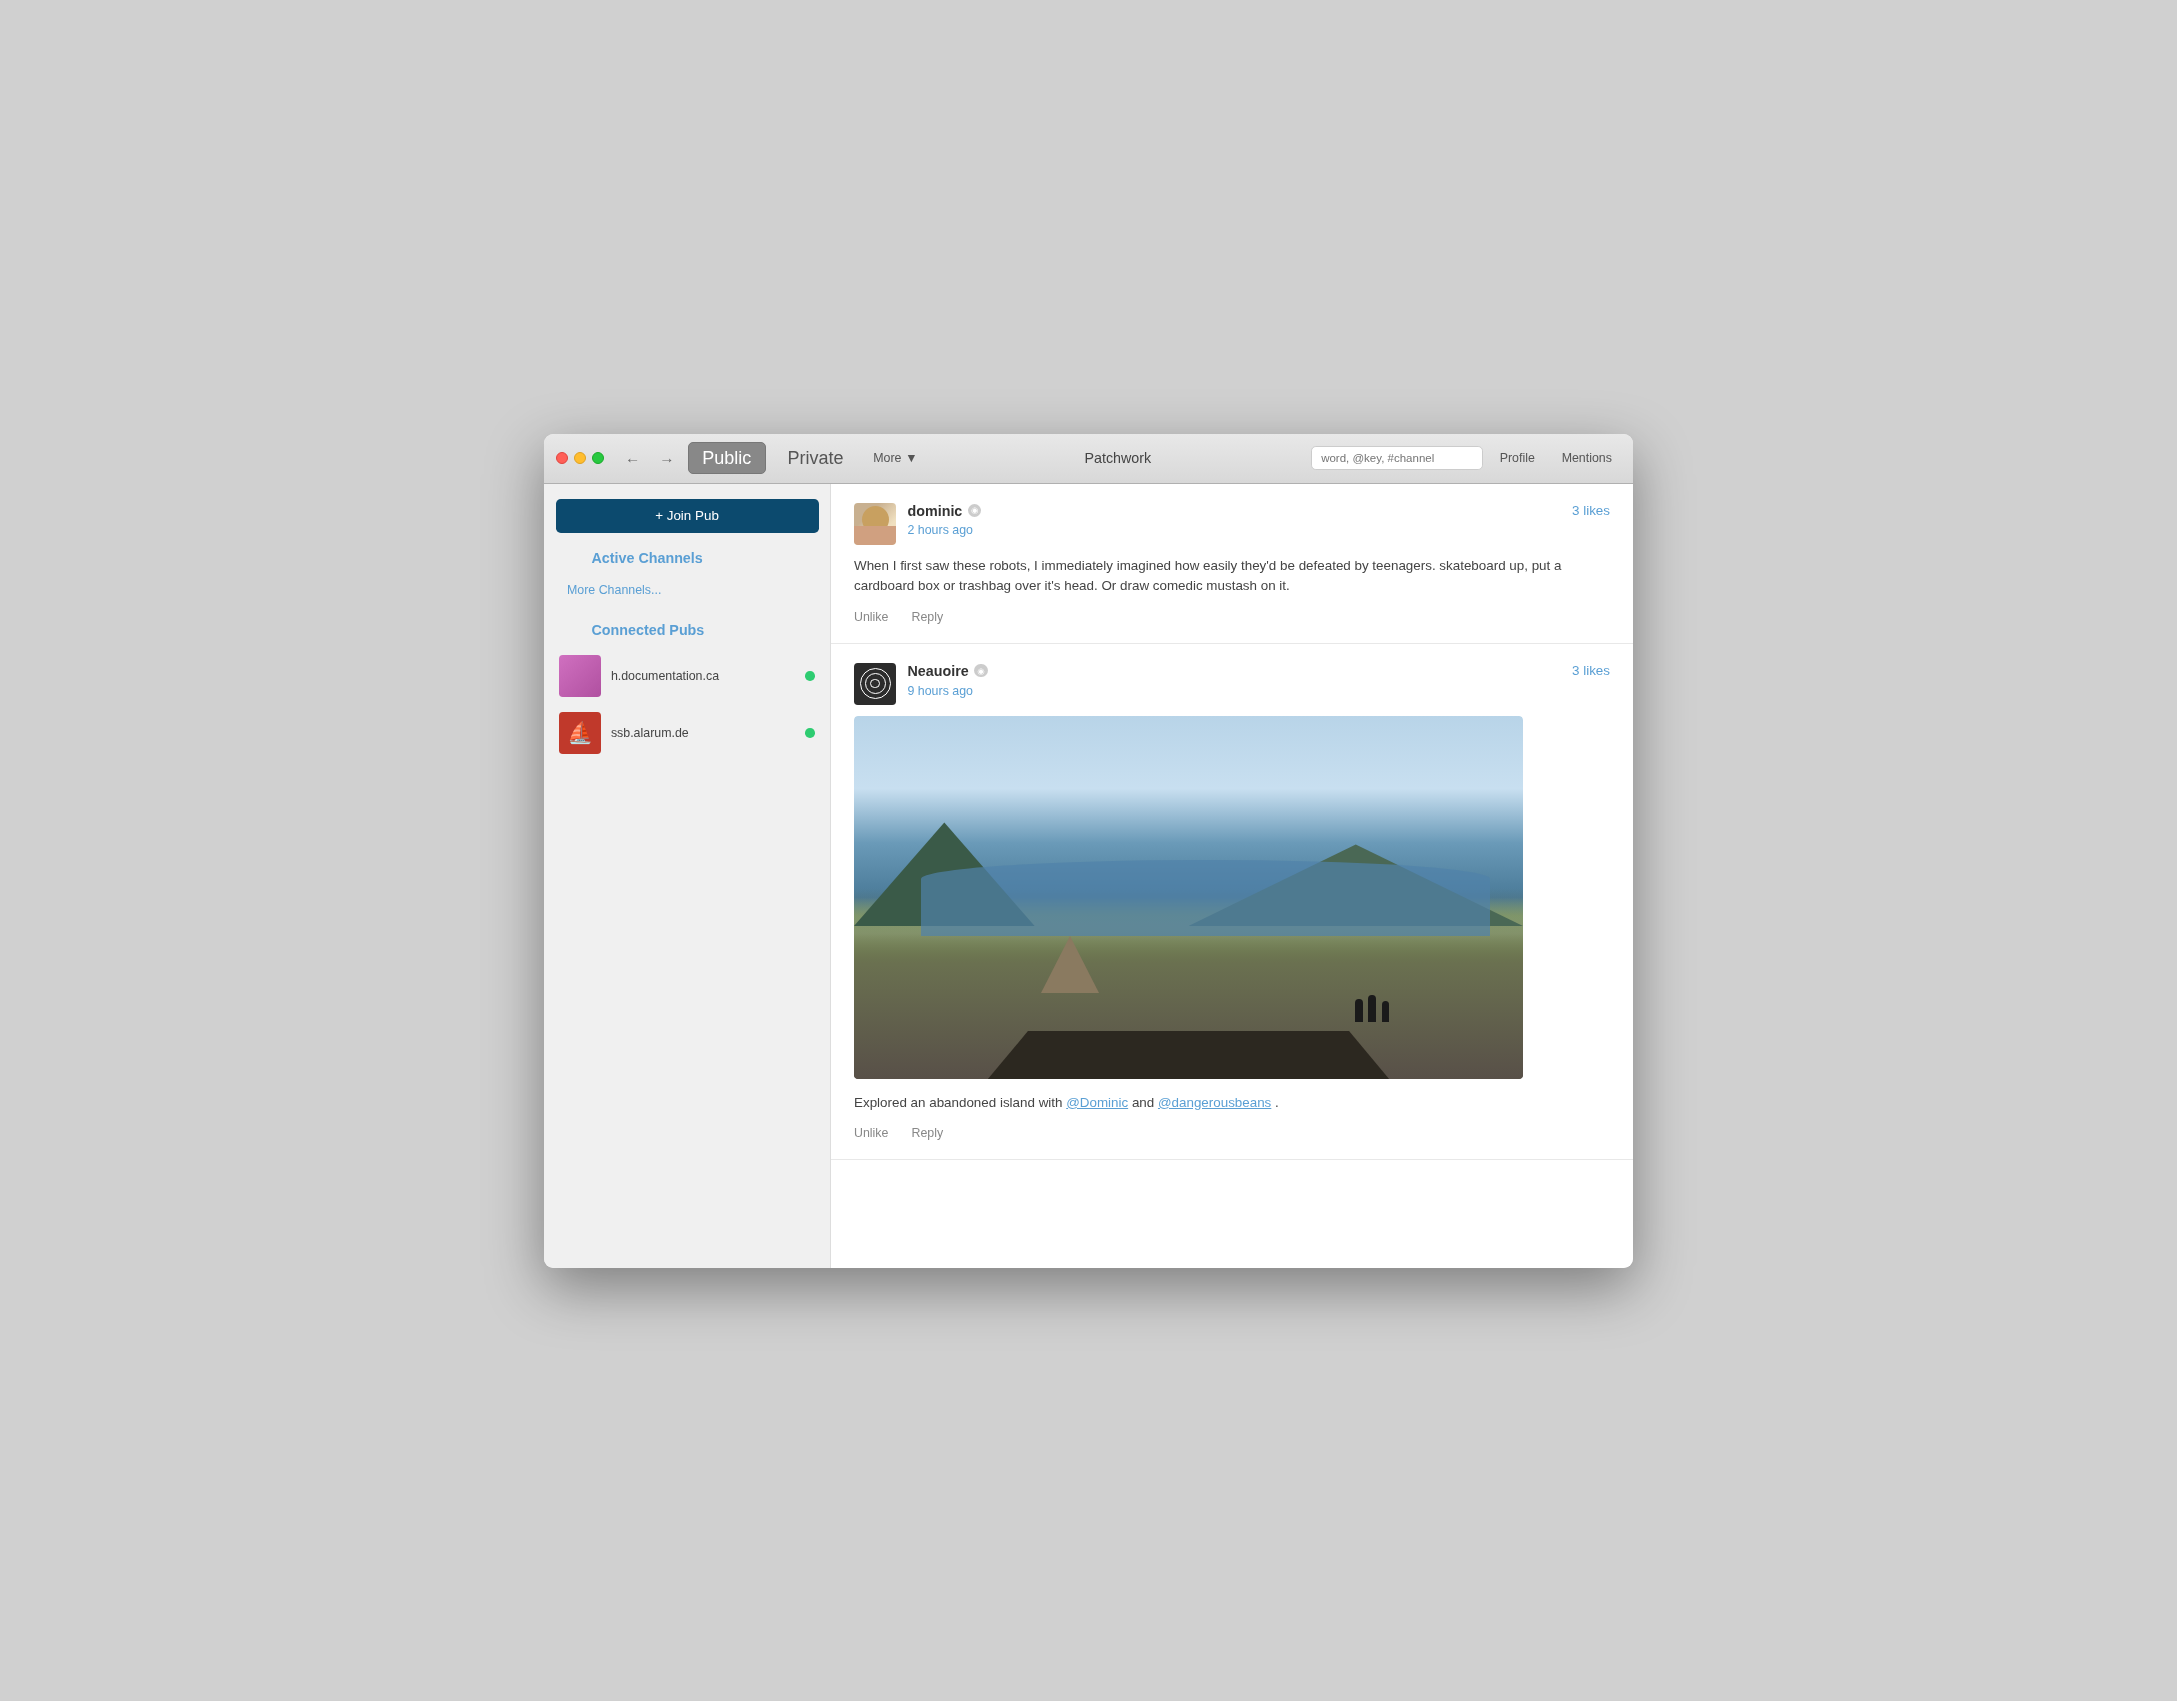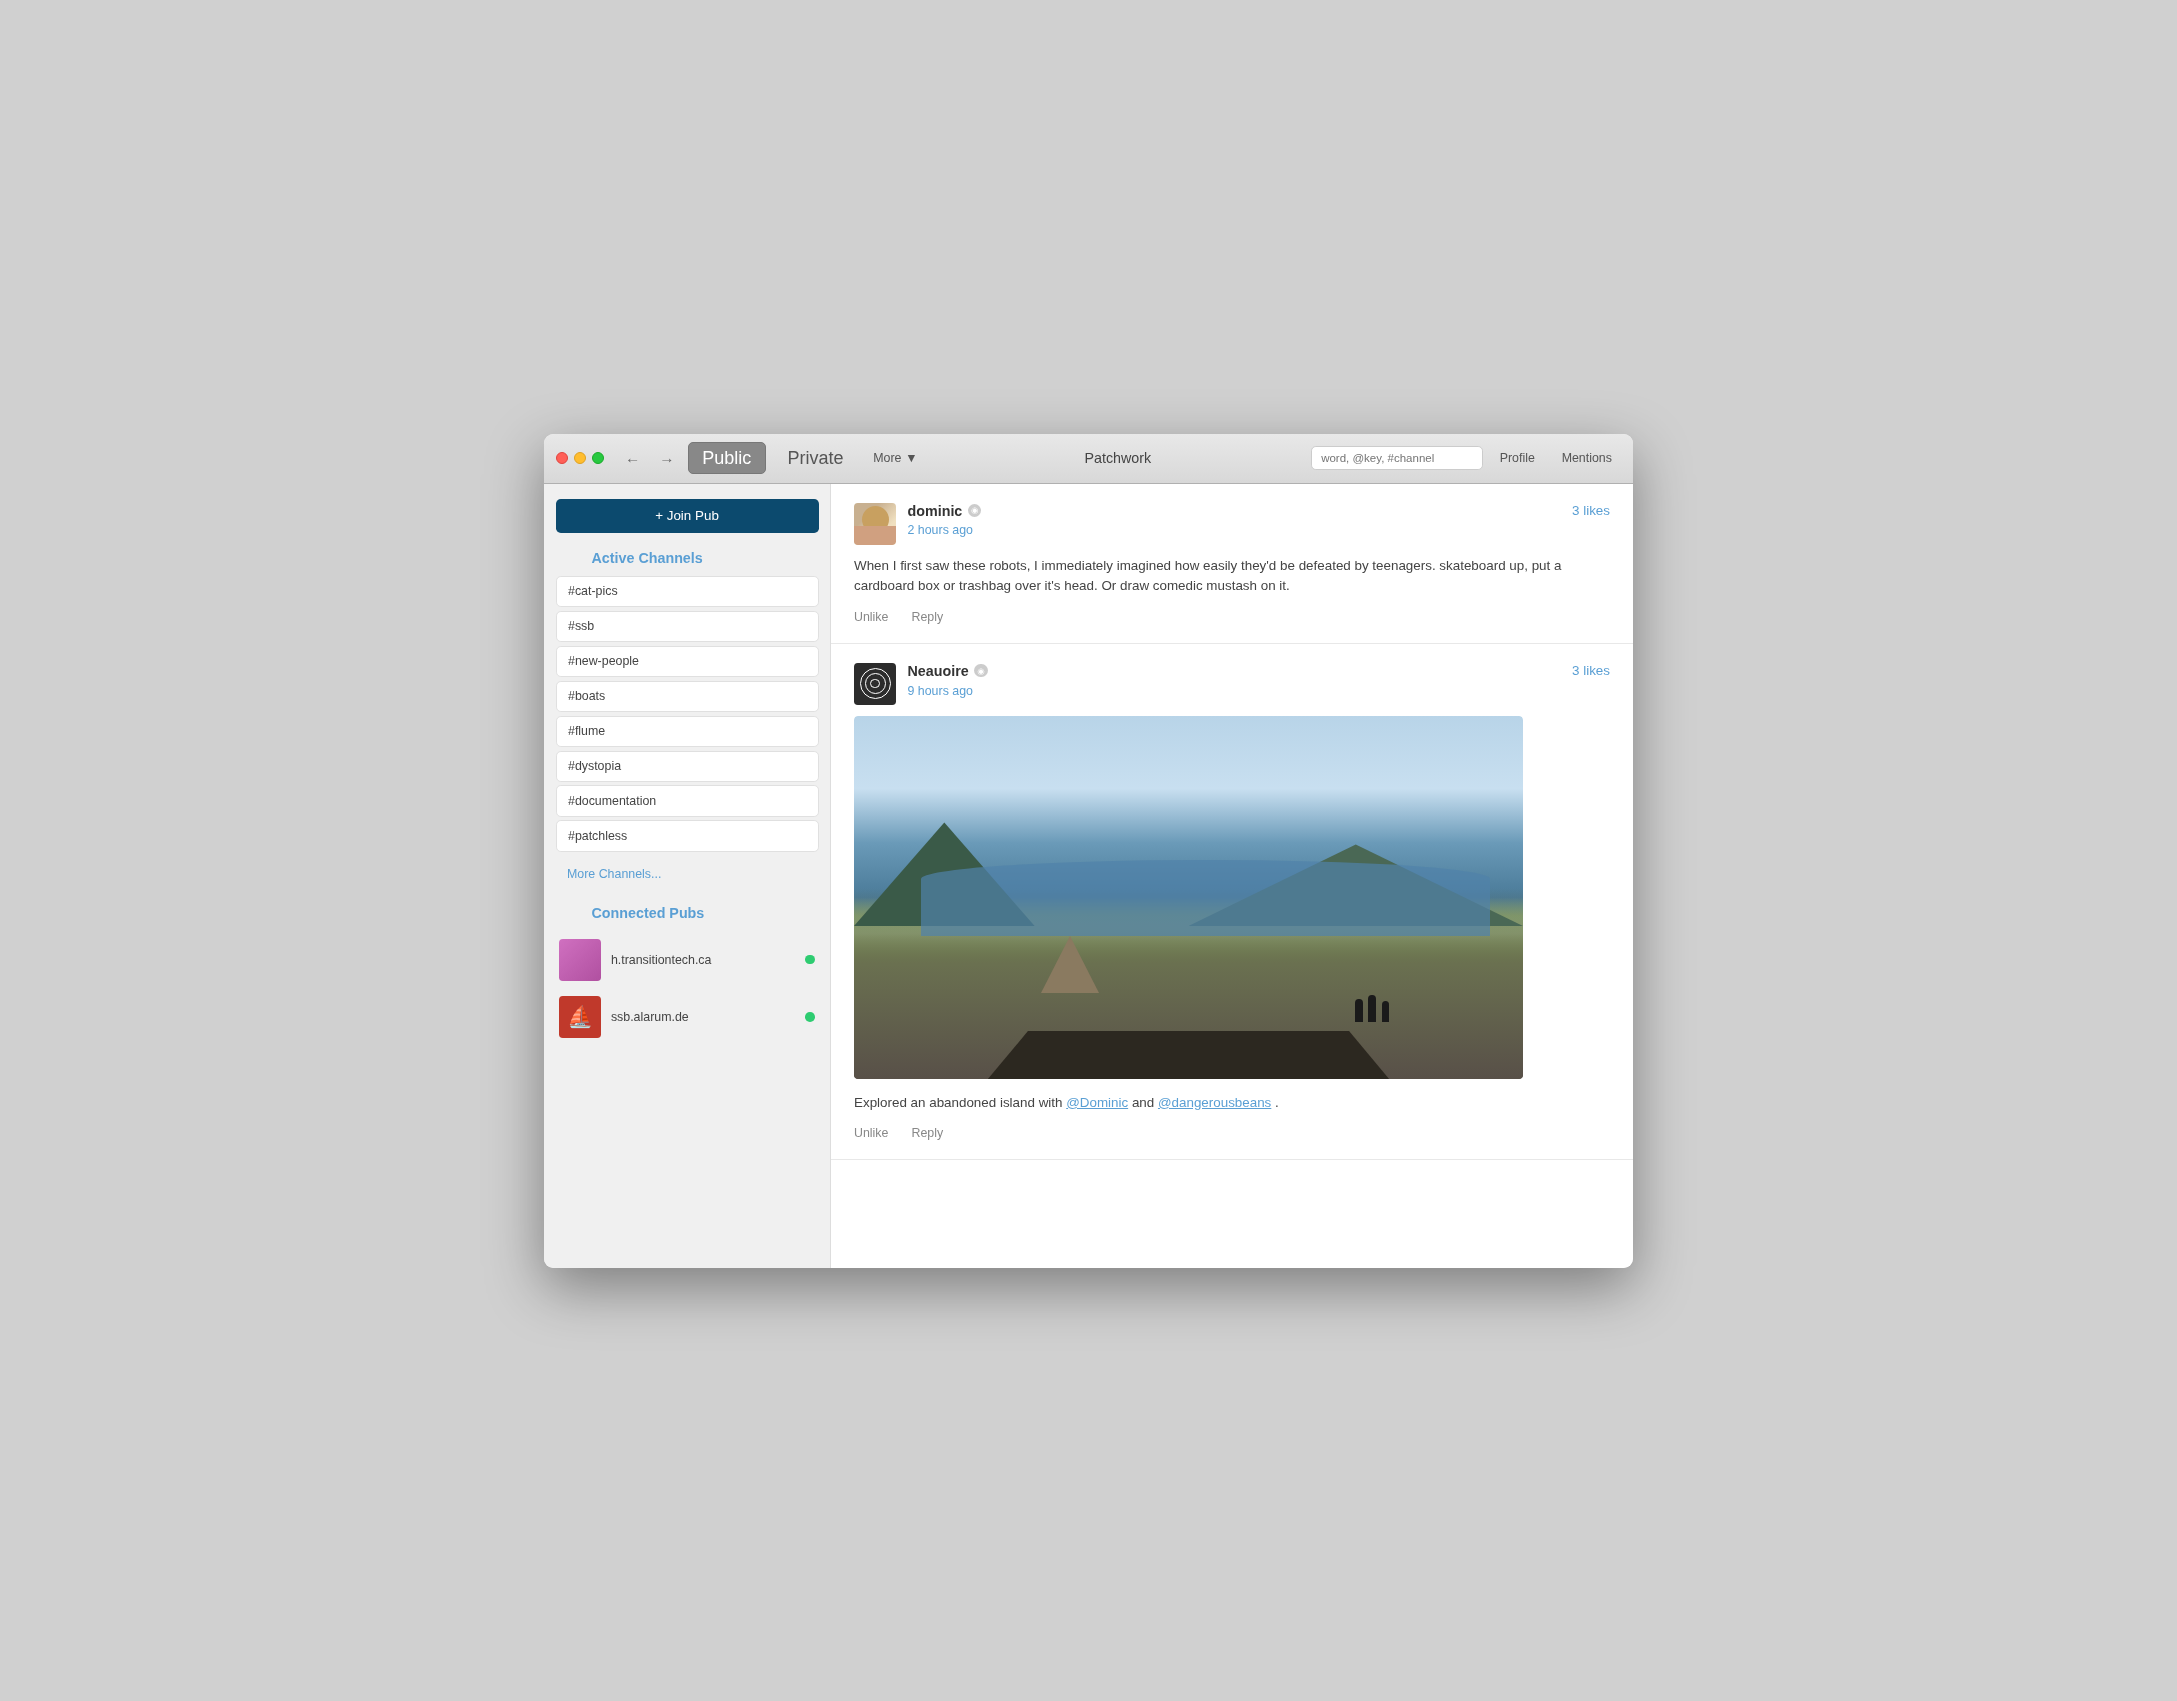--- a/index.html
+++ b/index.html
@@ -536,39 +536,29 @@
     <button class="title-action-btn">Mentions</button>
   </div>
 
   <div class="main-layout">
 
     <div class="sidebar">
 
       <button class="join-pub-btn">+ Join Pub</button>
 
       <div class="sidebar-section-title">Active Channels</div>
-      <ul class="channel-list">
-        <li class="channel-item">#cat-pics</li>
-        <li class="channel-item">#ssb</li>
-        <li class="channel-item">#new-people</li>
-        <li class="channel-item">#boats</li>
-        <li class="channel-item">#flume</li>
-        <li class="channel-item">#dystopia</li>
-        <li class="channel-item">#documentation</li>
-        <li class="channel-item">#patchless</li>
-      </ul>
       <a class="more-channels-link">More Channels...</a>
 
       <div class="connected-pubs-section">
         <div class="sidebar-section-title">Connected Pubs</div>
 
 
         <div class="pub-item">
           <div class="pub-avatar pub-avatar-trans"></div>
-          <span class="pub-name">h.transitiontech.ca</span>
+          <span class="pub-name">h.documentation.ca</span>
           <span class="online-dot"></span>
         </div>
 
         <div class="pub-item">
           <div class="pub-avatar pub-avatar-ssb">
             <span class="ssb-ship">⛵</span>
           </div>
           <span class="pub-name">ssb.alarum.de</span>
           <span class="online-dot"></span>
         </div>

